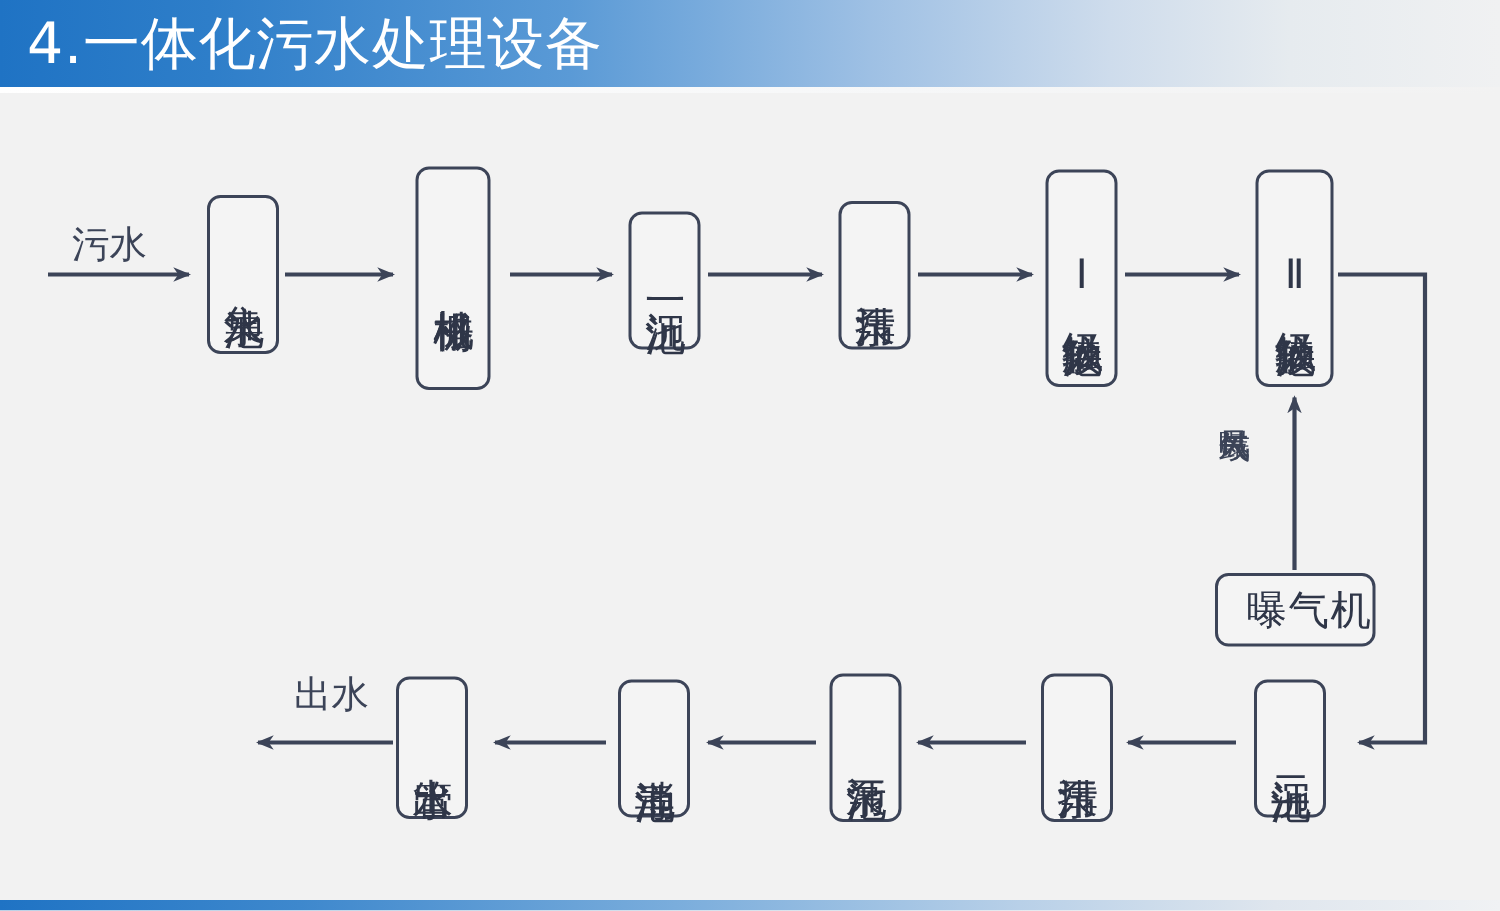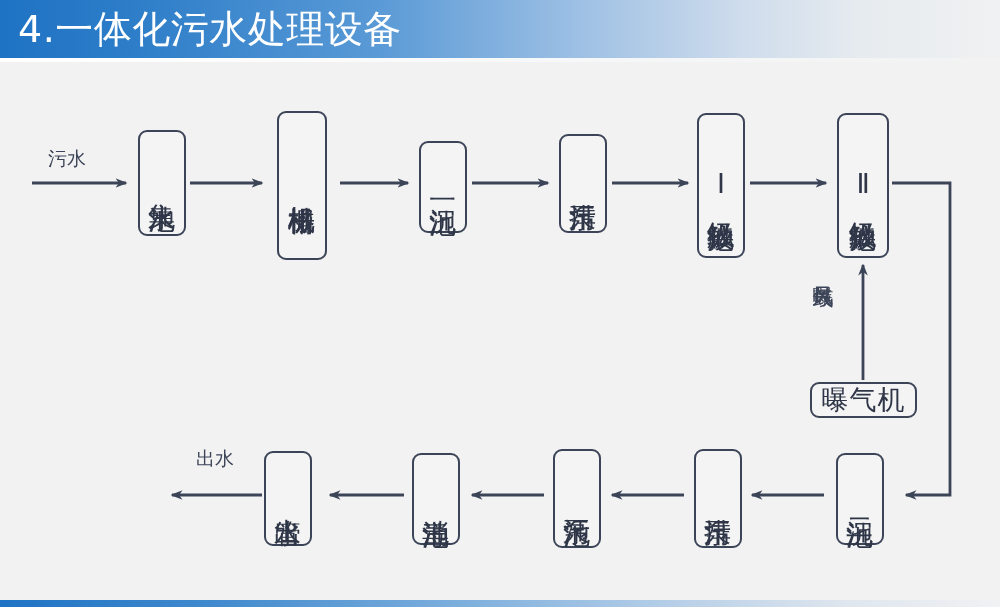--- a/index.html
+++ b/index.html
@@ -87,21 +87,21 @@
   }
   .node.horizontal {
     font-size: 27px;
     letter-spacing: 1px;
   }
 
   
   .flow-label {
     position: absolute;
     color: #3c4458;
-    font-size: 19px;
+    font-size: 25px;
     white-space: nowrap;
     font-family: "DejaVu Sans", "Liberation Sans", sans-serif;
   }
   .flow-label.vertical {
     writing-mode: vertical-rl;
     text-orientation: upright;
     font-size: 21px;
     line-height: 1.0;
     letter-spacing: 0px;
   }
@@ -176,21 +176,21 @@
   </div>
 
   <div class="node vertical" style="left:697px; top:51px; width:48px; height:145px;">
     <span>Ⅰ级接触池</span>
   </div>
 
   <div class="node vertical" style="left:837px; top:51px; width:52px; height:145px;">
     <span>Ⅱ级接触池</span>
   </div>
 
-  <div class="node horizontal" style="left:810px; top:320px; width:107px; height:36px;">
+  <div class="node horizontal" style="left:810px; top:320px; width:107px; height:49px;justify-content:flex-end;">
     <span>曝气机</span>
   </div>
 
   <div class="node vertical" style="left:836px; top:391px; width:48px; height:92px;">
     <span>二沉池</span>
   </div>
 
   <div class="node vertical" style="left:694px; top:387px; width:48px; height:99px;">
     <span>排污泵</span>
   </div>

